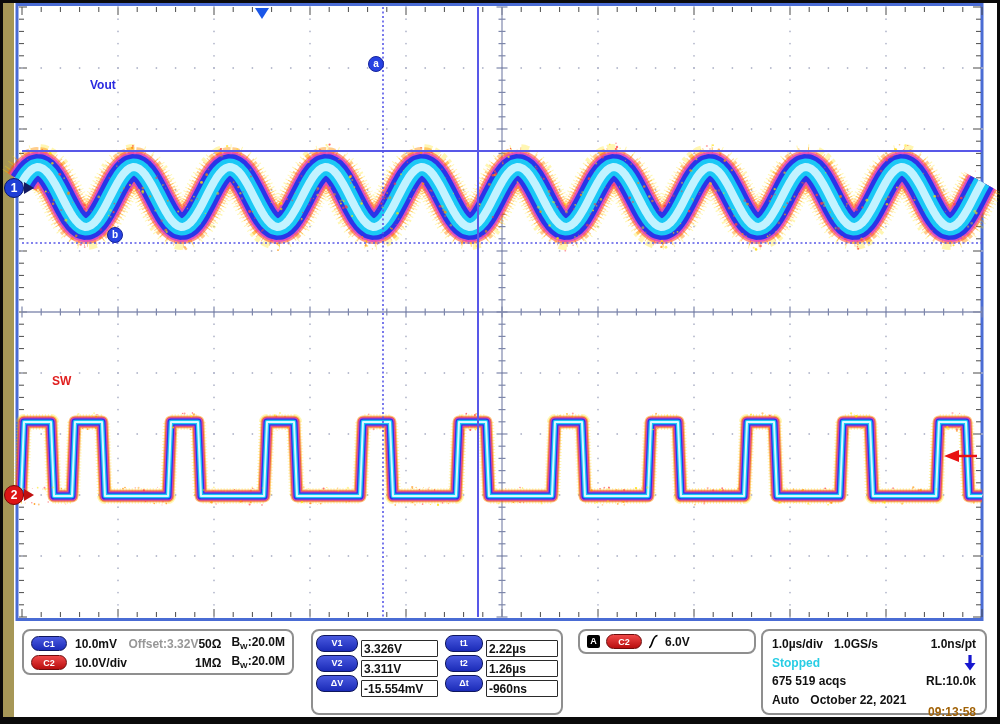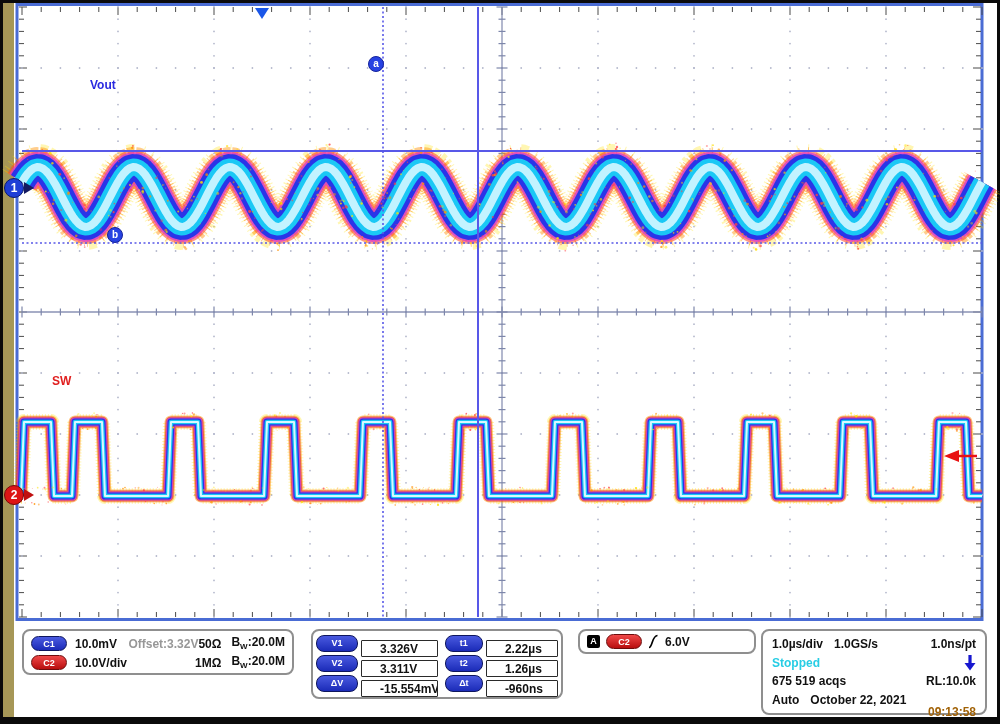--- a/index.html
+++ b/index.html
@@ -40,27 +40,27 @@
     border-radius:8px;color:#fff;font-weight:bold;flex:none;}
   .pill.blue{background:linear-gradient(#4a5ae0,#1b2bb8);border:1px solid #0e165e;}
   .pill.red{background:linear-gradient(#f04848,#b80f0f);border:1px solid #6e0c0c;}
 
   #box-channels{left:22px;top:629px;width:272px;height:46px;padding:3px 7px;}
   #box-channels .row{display:flex;align-items:center;height:19px;font-size:12px;font-weight:bold;}
   #box-channels .pill{width:34px;height:13px;font-size:9px;margin-right:8px;}
   .offset-text{color:#979797;}
   sub.bw{font-size:8px;font-weight:bold;}
 
-  #box-meas{left:311px;top:629px;width:252px;height:70px;padding:3px 3px;}
+  #box-meas{left:311px;top:629px;width:252px;height:86px;padding:3px 3px;}
   #box-meas .mrow{display:flex;align-items:center;height:18px;margin-bottom:2px;}
   #box-meas .pill{width:40px;height:15px;font-size:9px;margin-right:3px;}
   #box-meas .pill.tiny{font-size:7.5px;}
   #box-meas .pill.c2nd{width:36px;margin-left:7px;}
   .mcell{display:inline-block;border:1px solid #2a2a2a;border-radius:1px;height:17px;
-    line-height:16px;font-size:12px;font-weight:bold;padding-left:18px;box-sizing:border-box;
+    line-height:16px;font-size:12px;font-weight:bold;padding-left:2px;box-sizing:border-box;
     background:#fff;overflow:hidden;margin-top:10px;}
   .mcell.c1{width:80px;}
   .mcell.c2{width:75px;}
 
   #box-trigger{left:578px;top:629px;width:178px;height:25px;padding:0 7px;
     display:flex;align-items:center;gap:6px;}
   .trig-a-badge{width:13px;height:13px;background:#000;color:#fff;border-radius:2px;
     font-size:9px;font-weight:bold;text-align:center;line-height:13px;flex:none;}
   #box-trigger .pill{width:34px;height:13px;font-size:9px;}
   #box-trigger .level{font-size:12px;font-weight:bold;}

